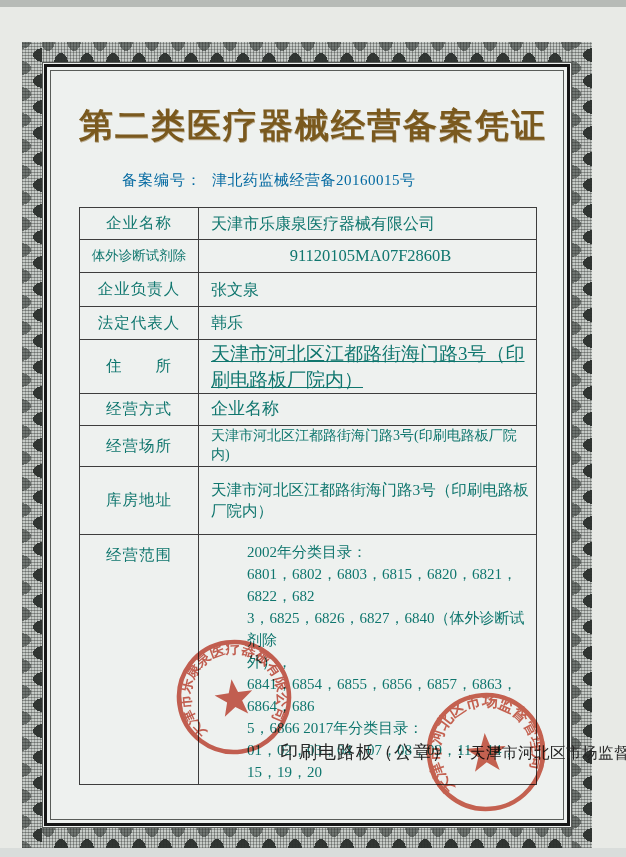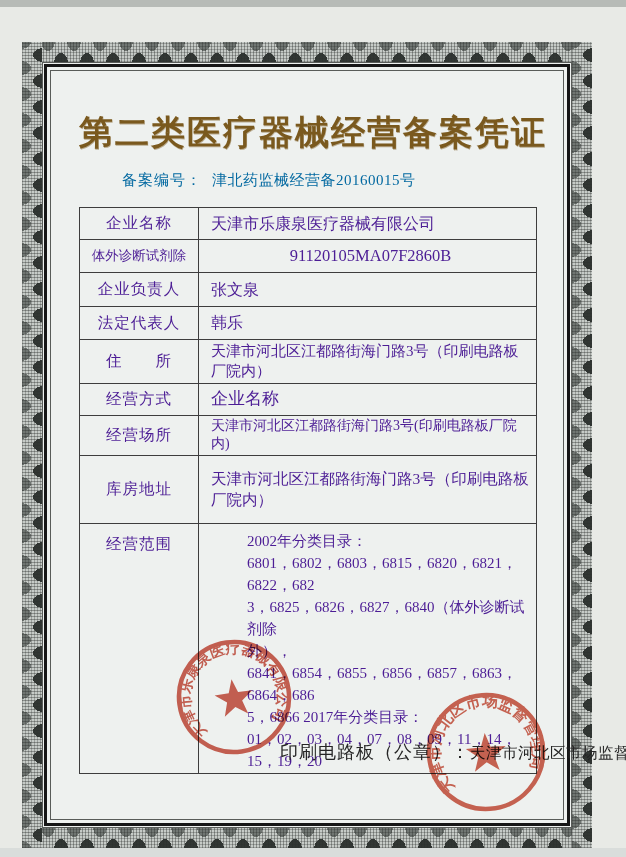--- a/index.html
+++ b/index.html
@@ -36,30 +36,30 @@
   .band-left{left:22px;top:42px;width:20px;height:806px;}
   .band-right{left:572px;top:42px;width:20px;height:806px;}
 
   
   .frame{position:absolute;left:42px;top:62px;width:530px;height:766px;
     box-sizing:border-box;border:1px solid #595c59;background:#eef1ef;}
   .frame-mid{position:absolute;inset:1px;border:3px solid #161616;}
   .frame-in{position:absolute;inset:3px;border:1px solid #595c59;}
 
   .title{
-    position:absolute;left:0;right:0;top:110px;text-align:center;
+    position:absolute;left:0;right:0;top:103px;text-align:center;
     font-size:34px;font-weight:bold;letter-spacing:2px;color:#7a591e;
     text-shadow:0.5px 0.5px 0 rgba(122,89,30,.45);
   }
   .filing{position:absolute;left:122px;top:171px;font-size:15px;color:#0369a1;letter-spacing:1px;}
   .filing .value{margin-left:10px;letter-spacing:0.5px;}
 
   table.info{
     position:absolute;left:79px;top:207px;width:458px;
-    border-collapse:collapse;table-layout:fixed;color:#4c1d95;
+    border-collapse:collapse;table-layout:fixed;color:#0f766e;
   }
   table.info td{border:1px solid #3d3d3d;vertical-align:middle;box-sizing:border-box;}
   td.lab{width:119px;text-align:center;padding:0 2px;font-size:15.5px;letter-spacing:1px;}
   td.lab.small{font-size:13.5px;letter-spacing:0;}
   td.val{padding:1px 6px 1px 12px;white-space:pre-line;line-height:1.35;}
   tr.toprow td{vertical-align:top;}
   tr.toprow td.lab{padding-top:10px;}
   tr.toprow td.val{padding-top:6px;line-height:22px;padding-left:48px;}
 
   .footer-dept{position:absolute;left:280px;top:740px;white-space:nowrap;color:#252525;}
@@ -111,21 +111,21 @@
         <tr style="height: 34px;">
           <td class="lab">企业负责人</td>
           <td class="val" style="font-size: 16px;">张文泉</td>
         </tr>
         <tr style="height: 33px;">
           <td class="lab">法定代表人</td>
           <td class="val" style="font-size: 16px;">韩乐</td>
         </tr>
         <tr style="height: 33px;">
           <td class="lab">住　　所</td>
-          <td class="val" style="font-size: 15px;">天津市河北区江都路街海门路3号（印刷电路板厂院内）</td>
+          <td class="val" style="font-size: 19px; text-decoration: underline;">天津市河北区江都路街海门路3号（印刷电路板厂院内）</td>
         </tr>
         <tr style="height: 32px;">
           <td class="lab">经营方式</td>
           <td class="val" style="font-size: 17px;">企业名称</td>
         </tr>
         <tr style="height: 30px;">
           <td class="lab">经营场所</td>
           <td class="val" style="font-size: 14px;">天津市河北区江都路街海门路3号(印刷电路板厂院内)</td>
         </tr>
         <tr style="height: 68px;">

